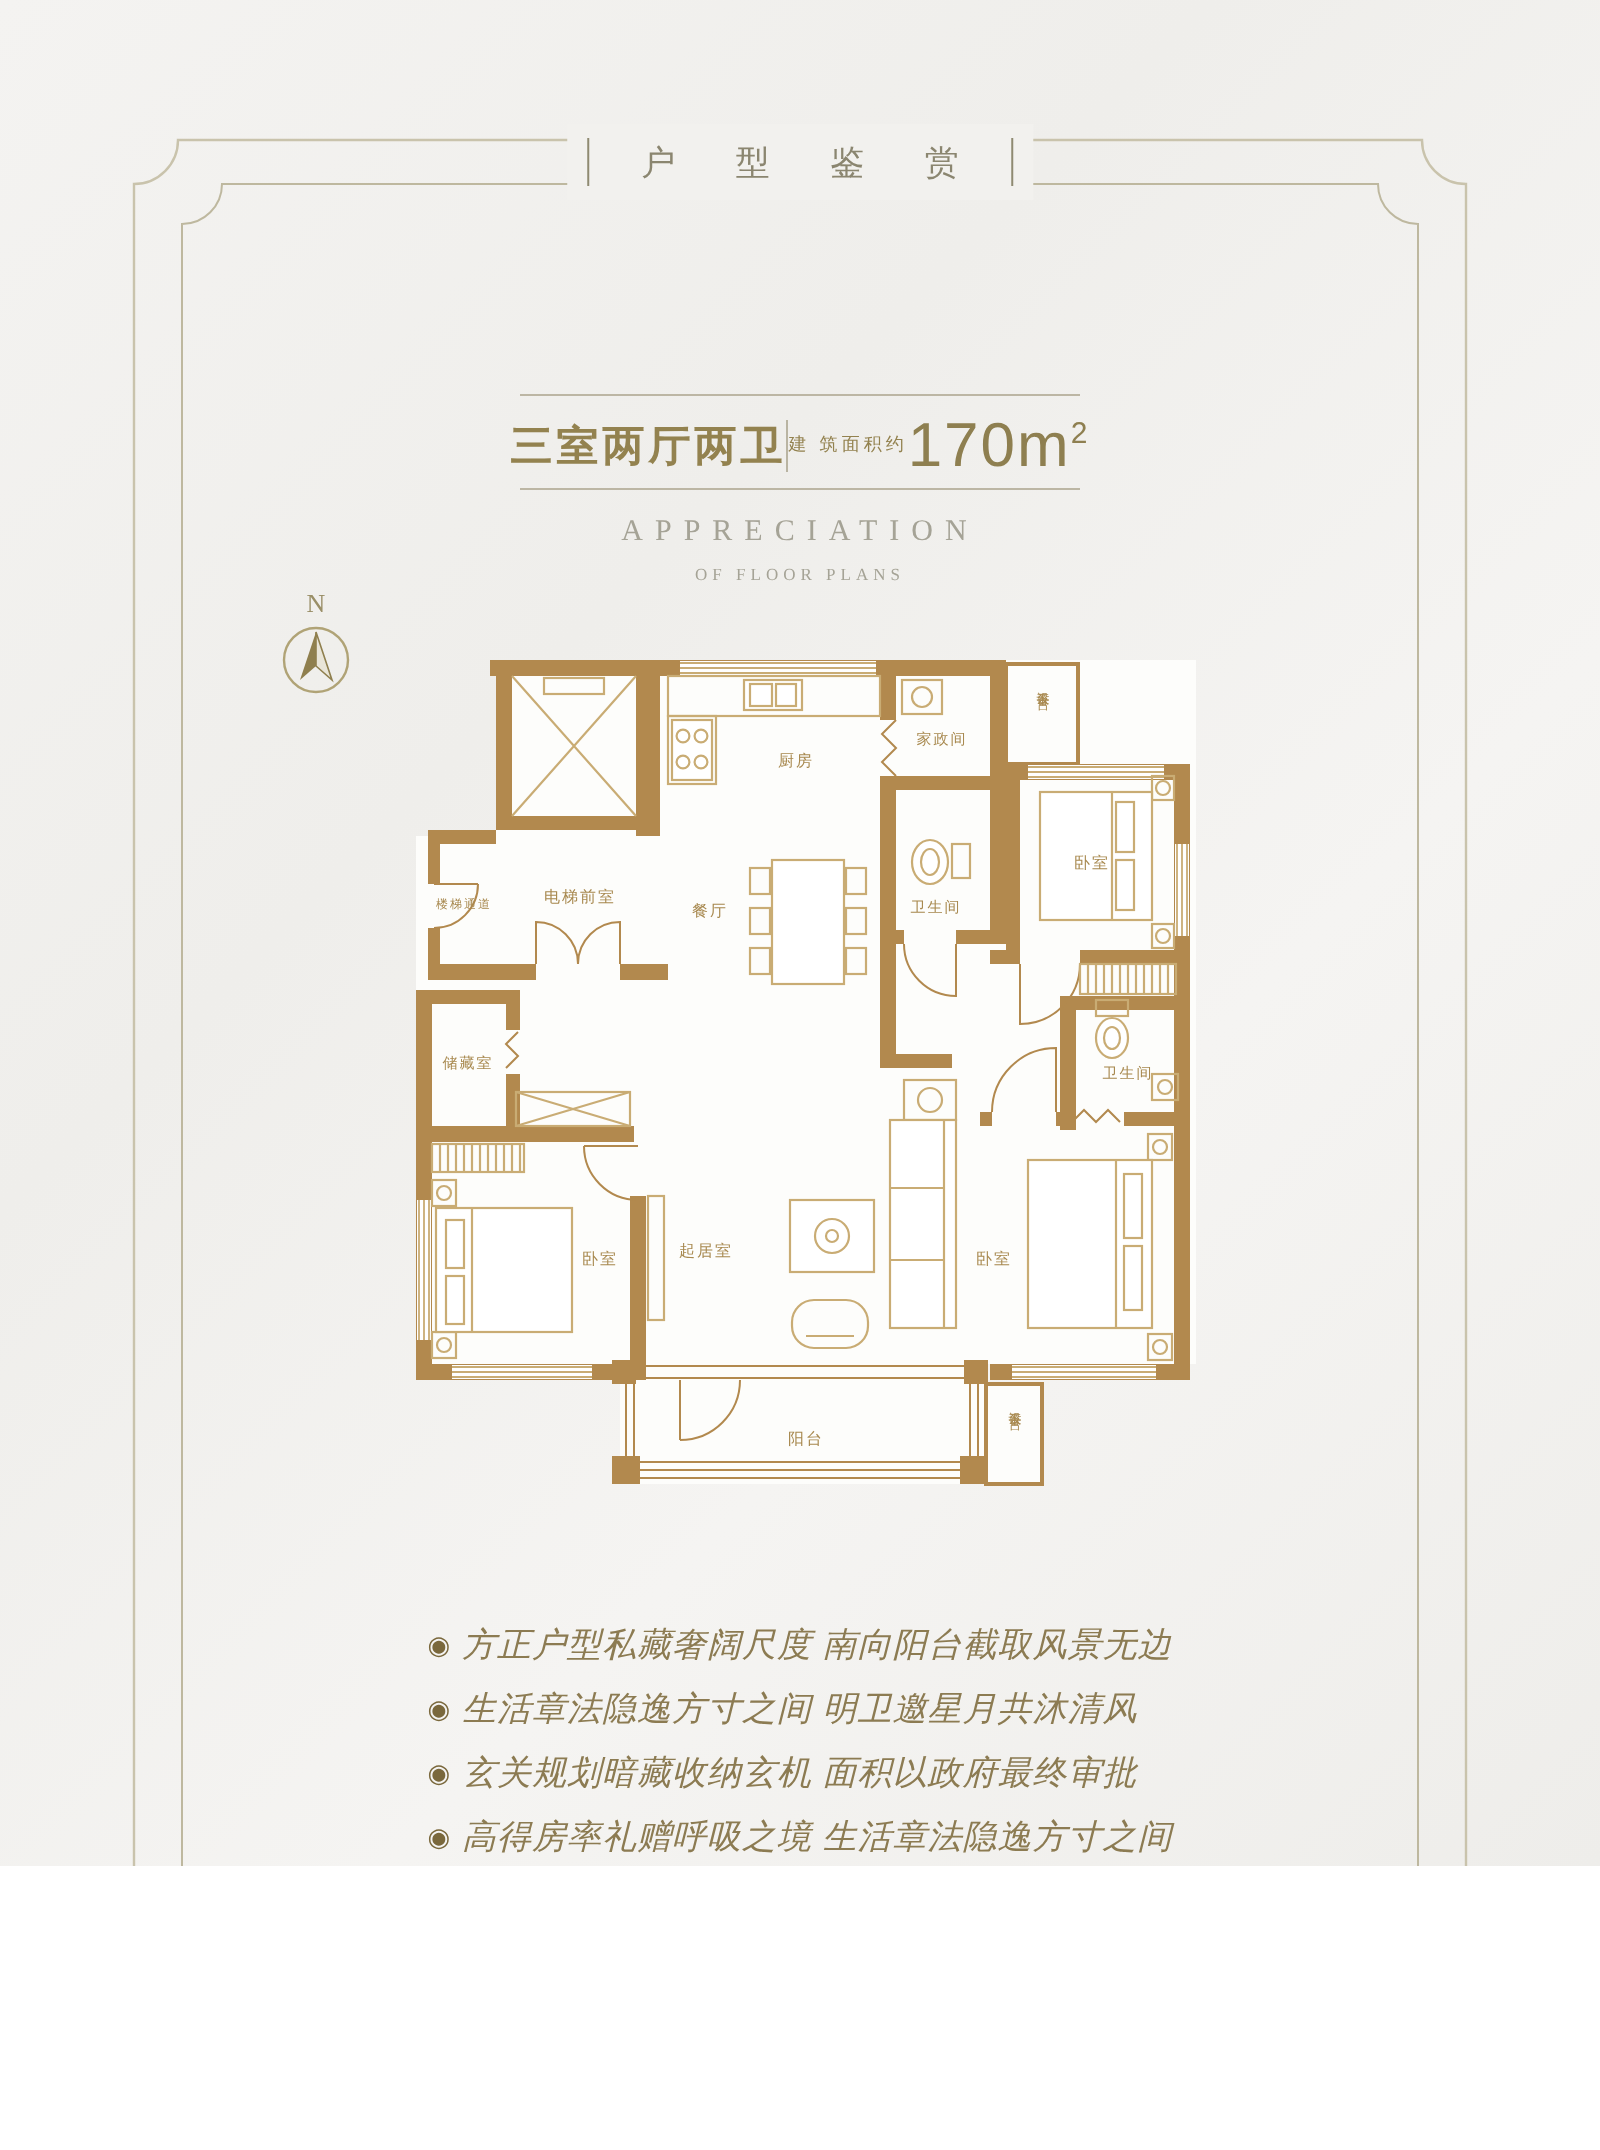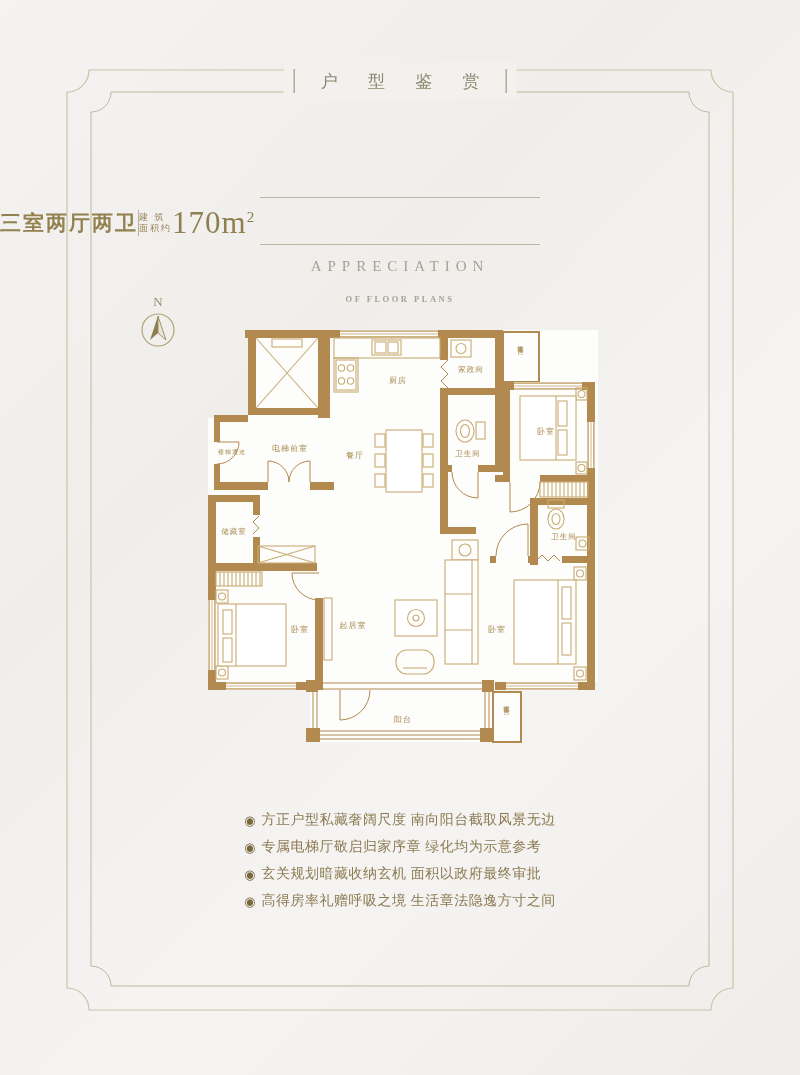--- a/index.html
+++ b/index.html
@@ -1,18 +1,18 @@
 <!DOCTYPE html>
 <html><head>
 <meta charset="utf-8">
 <style>
   html,body{margin:0;padding:0;}
   .page{
     position:relative;
-    width:800px;height:1075px;
+    width:800px;height:933px;
     margin:0 auto;
     background:linear-gradient(135deg,#f4f3f1 0%,#efeeeb 35%,#f5f4f2 65%,#eeedea 100%);
     overflow:hidden;
     font-family:"Liberation Sans",sans-serif;
   }
   .frame-svg{position:absolute;left:0;top:0;pointer-events:none;}
   .tag-header{
     position:absolute;top:62px;left:50%;transform:translateX(-50%);
     display:flex;align-items:center;gap:13px;
     background:#f2f1ee;padding:0 10px;height:38px;z-index:2;
@@ -27,45 +27,45 @@
     position:absolute;top:138px;left:0;width:100%;
     text-align:center;
     font-family:"Liberation Serif",serif;
     font-size:38px;color:#8d8d75;letter-spacing:9px;font-weight:400;
   }
   .rule{position:absolute;left:260px;width:280px;height:1px;background:#bcb6a4;}
   .rule1{top:197px;}
   .rule2{top:244px;}
   .spec-row{
     position:absolute;top:202px;left:0;width:100%;height:42px;
-    display:flex;align-items:center;justify-content:flex-start;font-family:Liberation Serif, serif;
+    display:flex;align-items:center;justify-content:center;
   }
   .spec-layout{font-size:21px;font-weight:bold;color:#93824f;letter-spacing:2px;}
   .spec-divider{width:1px;height:26px;background:#b9b4a2;}
-  .spec-arealabel{display:flex;flex-direction:column;justify-content:center;line-height:1.25;}
+  .spec-arealabel{display:flex;flex-direction:row;justify-content:center;line-height:1.25;}
   .spec-arealabel span{font-size:9px;color:#93824f;letter-spacing:2px;}
   .spec-value{font-size:31px;color:#8e7f50;letter-spacing:1px;}
   .spec-value sup{font-size:15px;vertical-align:super;}
   .en-sub{
     position:absolute;top:258px;left:0;width:100%;text-align:center;
     font-family:"Liberation Serif",serif;color:#a5a396;
   }
   .en-sub .l1{font-size:15px;letter-spacing:6px;}
-  .en-sub .l2{font-size:8.5px;letter-spacing:2.5px;margin-top:19px;font-weight:bold;}
+  .en-sub .l2{font-size:8.5px;letter-spacing:2.5px;margin-top:7px;}
   .compass{position:absolute;left:130px;top:290px;}
   .plan{position:absolute;left:190px;top:330px;}
   .plan text{font-family:"Liberation Sans",sans-serif;letter-spacing:1px;}
   .vtext{writing-mode:vertical-rl;letter-spacing:2px;}
   .features{
     position:absolute;top:811px;left:50%;transform:translateX(-50%);
     display:flex;flex-direction:column;gap:9px;
   }
   .feature{display:flex;align-items:center;gap:6px;white-space:nowrap;}
   .feature .bullet{font-size:13px;color:#7a683c;line-height:1;}
-  .feature .ftext{font-size:14px;color:#8c7b52;letter-spacing:0.5px;}
+  .feature .ftext{font-size:17px;color:#8c7b52;letter-spacing:0.5px;font-style:italic;}
   .disclaimer{
     position:absolute;top:956px;left:50%;transform:translateX(-50%);
     width:625px;text-align:left;
     font-size:7.5px;color:#b5b0a6;line-height:1.6;
   }
   .disclaimer p{margin:0;}
 </style>
 </head>
 <body>
 
@@ -341,21 +341,21 @@
     </g>
   </svg>
 
   <div class="features">
     <div class="feature">
       <span class="bullet">◉</span>
       <span class="ftext">方正户型私藏奢阔尺度 南向阳台截取风景无边</span>
     </div>
     <div class="feature">
       <span class="bullet">◉</span>
-      <span class="ftext">专属电梯厅敬启归家序章 绿化均为示意参考</span>
+      <span class="ftext">生活章法隐逸方寸之间 明卫邀星月共沐清风</span>
     </div>
     <div class="feature">
       <span class="bullet">◉</span>
       <span class="ftext">玄关规划暗藏收纳玄机 面积以政府最终审批</span>
     </div>
     <div class="feature">
       <span class="bullet">◉</span>
       <span class="ftext">高得房率礼赠呼吸之境 生活章法隐逸方寸之间</span>
     </div>
   </div>

